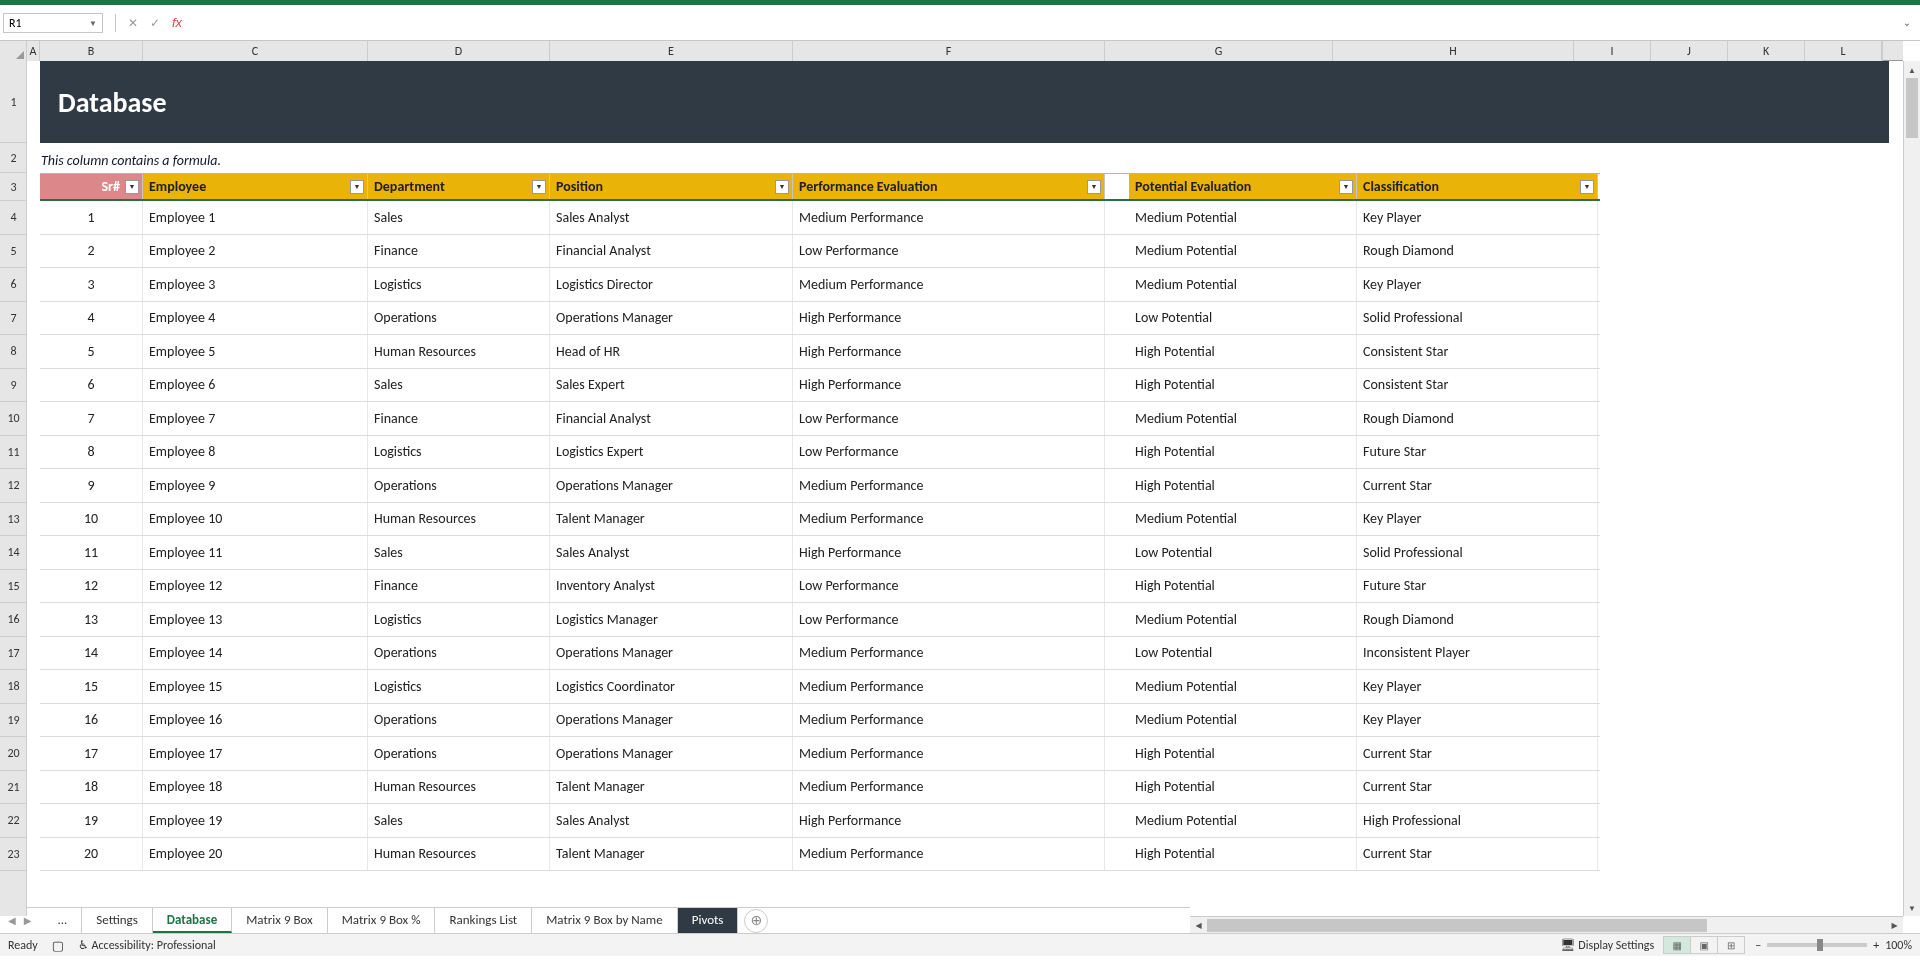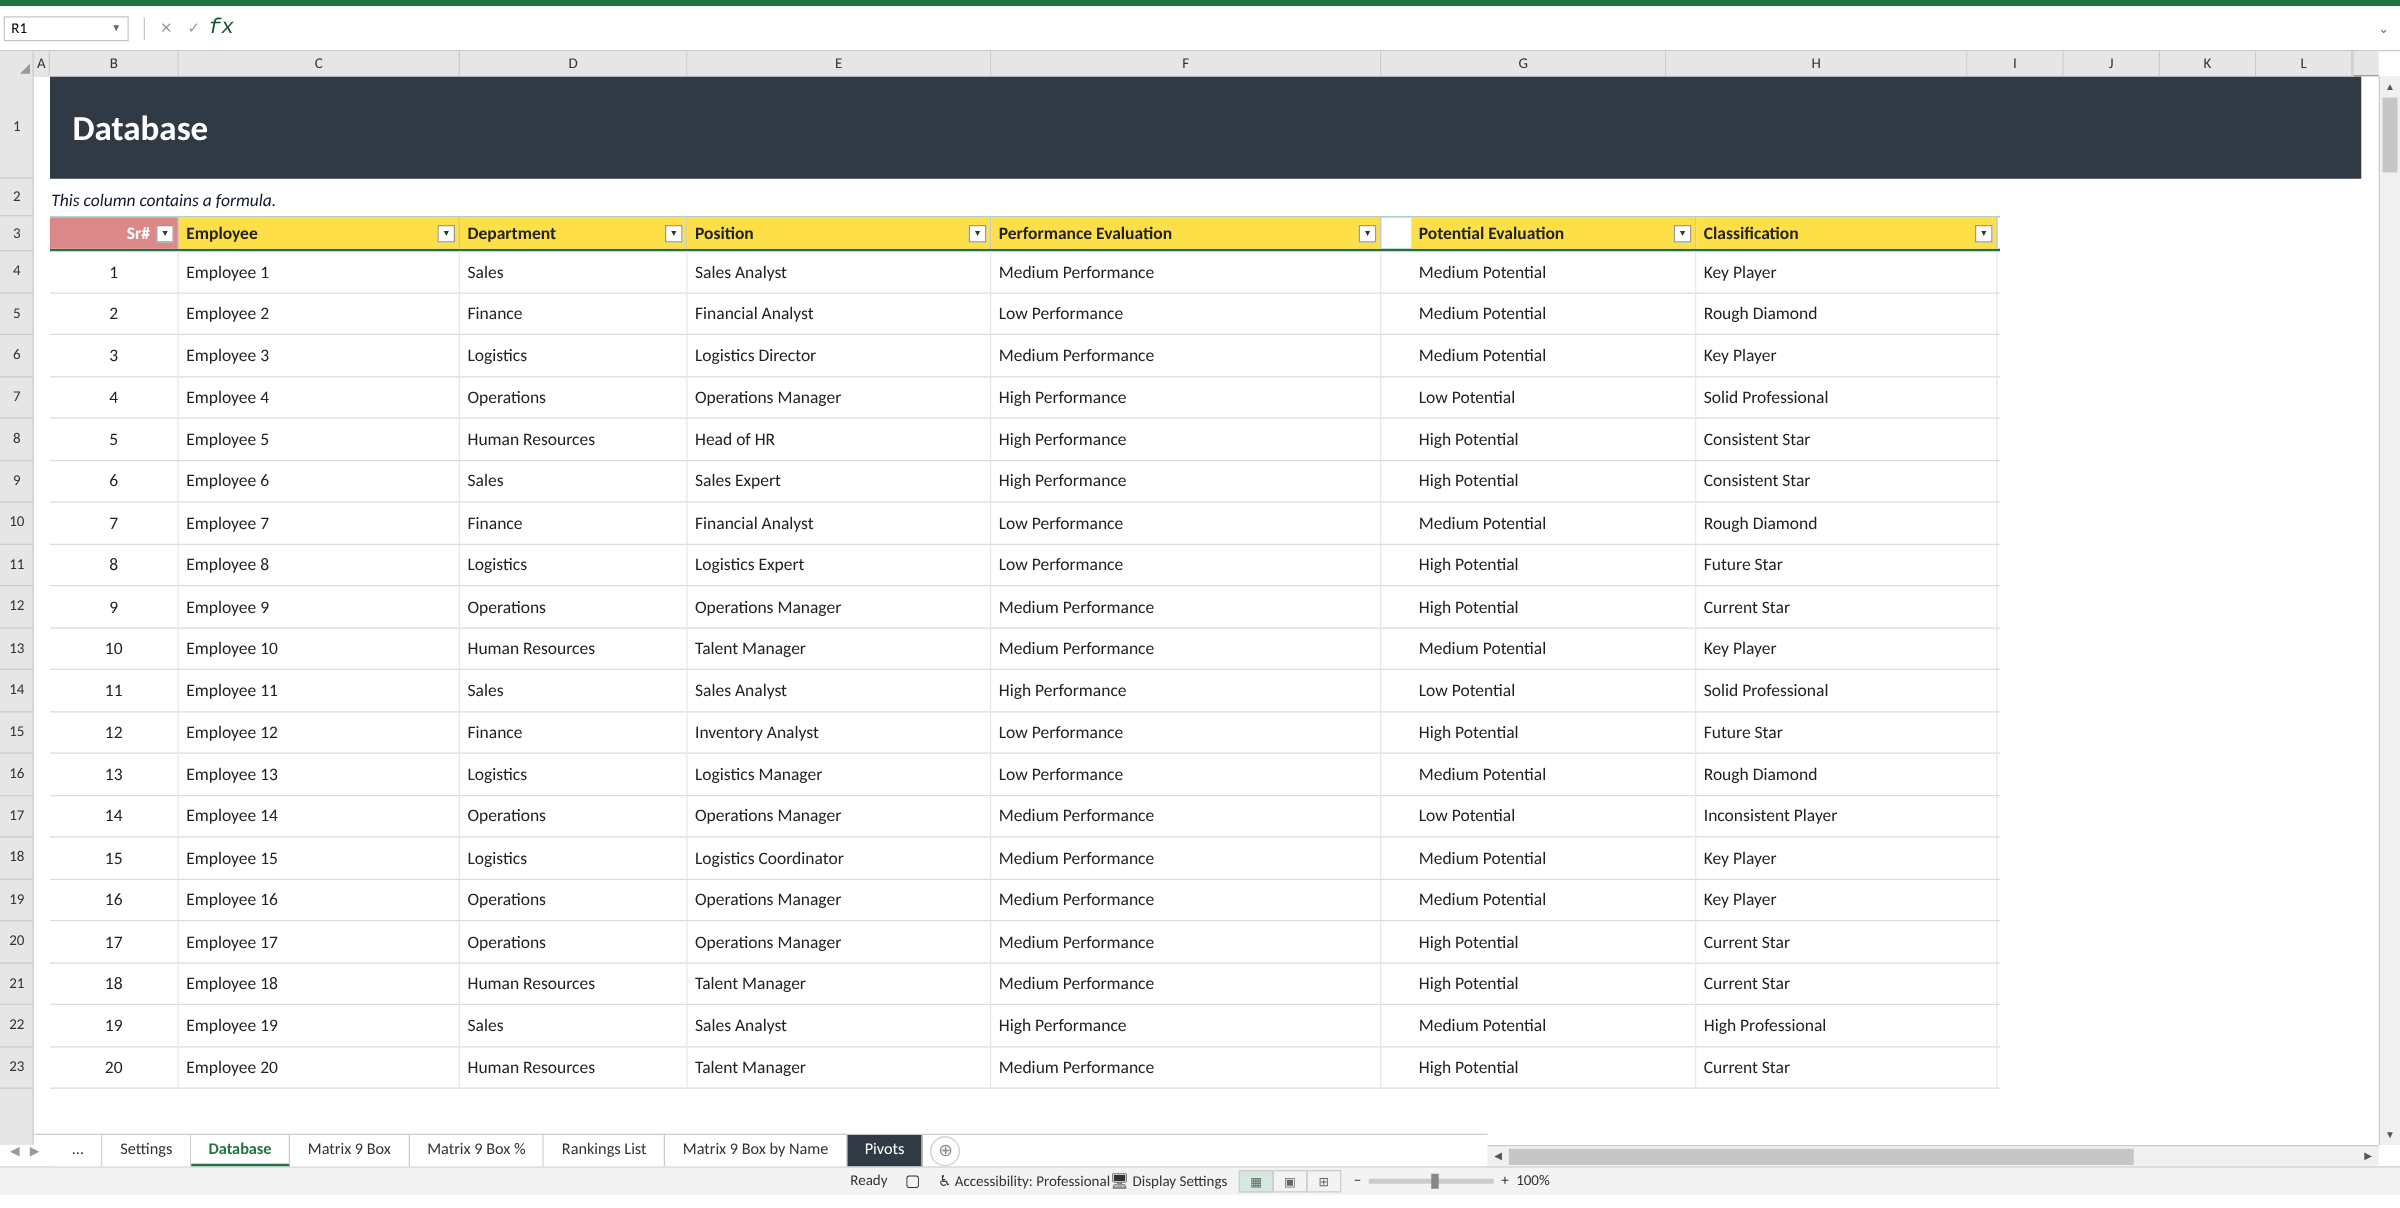--- a/index.html
+++ b/index.html
@@ -3,39 +3,39 @@
 <meta charset="utf-8">
 <style>
 * { margin: 0; padding: 0; box-sizing: border-box; }
 body { font-family: Calibri, "Segoe UI", Arial, sans-serif; font-size: 13px; background: #fff; overflow: hidden; width: 1920px; height: 966px; position: relative; }
 .title-bar { height: 5px; background: #217346; }
 .formula-bar { height: 36px; background: #fff; border-bottom: 1px solid #c6c6c6; display: flex; align-items: center; padding: 0 3px; }
 .name-box { width: 100px; height: 20px; border: 1px solid #c6c6c6; background: #fff; padding: 0 5px; display: flex; align-items: center; justify-content: space-between; font-size: 12px; margin-right: 6px; }
 .name-box .dd { font-size: 8px; color: #666; }
 .fb-divider { width: 1px; height: 18px; background: #c6c6c6; margin: 0 6px; }
 .fb-btn { width: 18px; height: 18px; display: flex; align-items: center; justify-content: center; color: #999; font-size: 12px; margin: 0 2px; }
-.fb-btn.fx { font-style: italic; font-family: Liberation Mono, monospace; color: #14532d; font-size: 17px; }
+.fb-btn.fx { font-style: italic; font-family: Liberation Sans, sans-serif; color: #ef4444; font-size: 13px; }
 .fb-input { flex: 1; height: 20px; padding: 0 4px; }
 .fb-expand { width: 20px; color: #666; font-size: 10px; text-align: center; }
 
 .sheet-area { position: relative; height: 892px; display: flex; }
 .col-headers { position: absolute; top: 0; left: 0; right: 17px; height: 20px; background: #e6e6e6; display: flex; border-bottom: 1px solid #999; z-index: 5; }
 .corner { width: 27px; height: 20px; border-right: 1px solid #ccc; background: #e6e6e6; position: relative; }
 .corner::after { content: ""; position: absolute; right: 2px; bottom: 2px; border-left: 8px solid transparent; border-bottom: 8px solid #999; }
 .ch { height: 20px; display: flex; align-items: center; justify-content: center; font-size: 12px; color: #333; border-right: 1px solid #ccc; background: #e6e6e6; }
 .row-headers { position: absolute; top: 20px; left: 0; width: 27px; bottom: 17px; background: #e6e6e6; z-index: 5; border-right: 1px solid #ccc; }
 .rh { width: 27px; display: flex; align-items: center; justify-content: center; font-size: 12px; color: #333; border-bottom: 1px solid #ccc; }
 
 .grid { position: absolute; top: 20px; left: 27px; right: 17px; bottom: 17px; overflow: hidden; background: #fff; }
 .db-header-band { position: absolute; top: 0; left: 13px; height: 82px; width: 1849px; background: #303a44; color: #fff; display: flex; align-items: center; padding-left: 18px; font-size: 28px; font-weight: 600; }
 .formula-note { position: absolute; top: 87px; left: 14px; height: 25px; color: #0f172a; font-style: italic; font-size: 14px; display: flex; align-items: center; }
 
 .data-table { position: absolute; top: 112px; left: 13px; width: 1560px; }
 .dt-header { display: flex; height: 28px; border-top: 1px solid #98c2b7; border-bottom: 2px solid #217346; }
-.dt-header .th { background: #fde047; font-weight: bold; font-size: 14px; padding: 0 6px; display: flex; align-items: center; color: #222; border-right: 1px solid #c6c6c6; position: relative; }
+.dt-header .th { background: #eab308; font-weight: bold; font-size: 14px; padding: 0 6px; display: flex; align-items: center; color: #222; border-right: 1px solid #c6c6c6; position: relative; }
 .dt-header .th.sr { background: #d88; color: #fff; justify-content: flex-end; padding-right: 22px; }
 .dt-header .th .filter { position: absolute; right: 3px; top: 50%; transform: translateY(-50%); width: 14px; height: 14px; border: 1px solid #999; background: #fff; display: flex; align-items: center; justify-content: center; font-size: 7px; color: #333; }
 .dt-row { display: flex; height: 33.5px; border-bottom: 1px solid #dcdcdc; }
 .dt-row .td { padding: 0 6px; display: flex; align-items: center; font-size: 14px; color: #222; border-right: 1px solid #e8e8e8; }
 .dt-row .td.num { justify-content: center; }
 
 .c-sr { width: 103px; }
 .c-emp { width: 225px; }
 .c-dept { width: 182px; }
 .c-pos { width: 243px; }
@@ -52,21 +52,21 @@
 .hscroll .thumb { position: absolute; left: 0; width: 500px; top: 0; bottom: 0; background: #c6c6c6; }
 
 .sheet-tabs { position: absolute; bottom: 0; left: 0; width: 1190px; height: 26px; background: #fff; border-top: 1px solid #ccc; display: flex; align-items: center; padding-left: 6px; }
 .tab-nav { display: flex; gap: 4px; margin-right: 10px; color: #999; font-size: 10px; }
 .tab-nav span { padding: 2px; }
 .sheet-tab { padding: 4px 14px; font-size: 13px; color: #333; border-right: 1px solid #ccc; background: #fff; cursor: pointer; white-space: nowrap; }
 .sheet-tab.active { color: #217346; font-weight: bold; border-bottom: 2px solid #217346; background: #fff; }
 .sheet-tab.dark { background: #303a44; color: #fff; }
 .add-sheet { width: 24px; height: 24px; display: flex; align-items: center; justify-content: center; color: #888; font-size: 14px; margin-left: 6px; border: 1px solid #ccc; border-radius: 50%; }
 
-.status-bar { height: 23px; background: #f3f3f3; border-top: 1px solid #ccc; display: flex; align-items: center; padding: 0 8px; font-size: 12px; color: #333; justify-content: center; }
+.status-bar { height: 23px; background: #f3f3f3; border-top: 1px solid #ccc; display: flex; align-items: center; padding: 0 8px; font-size: 12px; color: #333; justify-content: space-between; }
 .status-left { display: flex; align-items: center; gap: 14px; }
 .status-right { display: flex; align-items: center; gap: 10px; }
 .view-btns { display: flex; }
 .view-btn { width: 28px; height: 18px; border: 1px solid #ccc; display: flex; align-items: center; justify-content: center; font-size: 10px; color: #666; margin-left: -1px; }
 .view-btn.active { background: #d4e8dd; }
 .zoom { display: flex; align-items: center; gap: 6px; }
 .zoom-slider { width: 100px; height: 4px; background: #ccc; position: relative; }
 .zoom-slider::after { content: ""; position: absolute; left: 50%; top: -4px; width: 6px; height: 12px; background: #888; }
 .macro-icon { font-size: 13px; }
 .acc-icon { font-size: 12px; }

